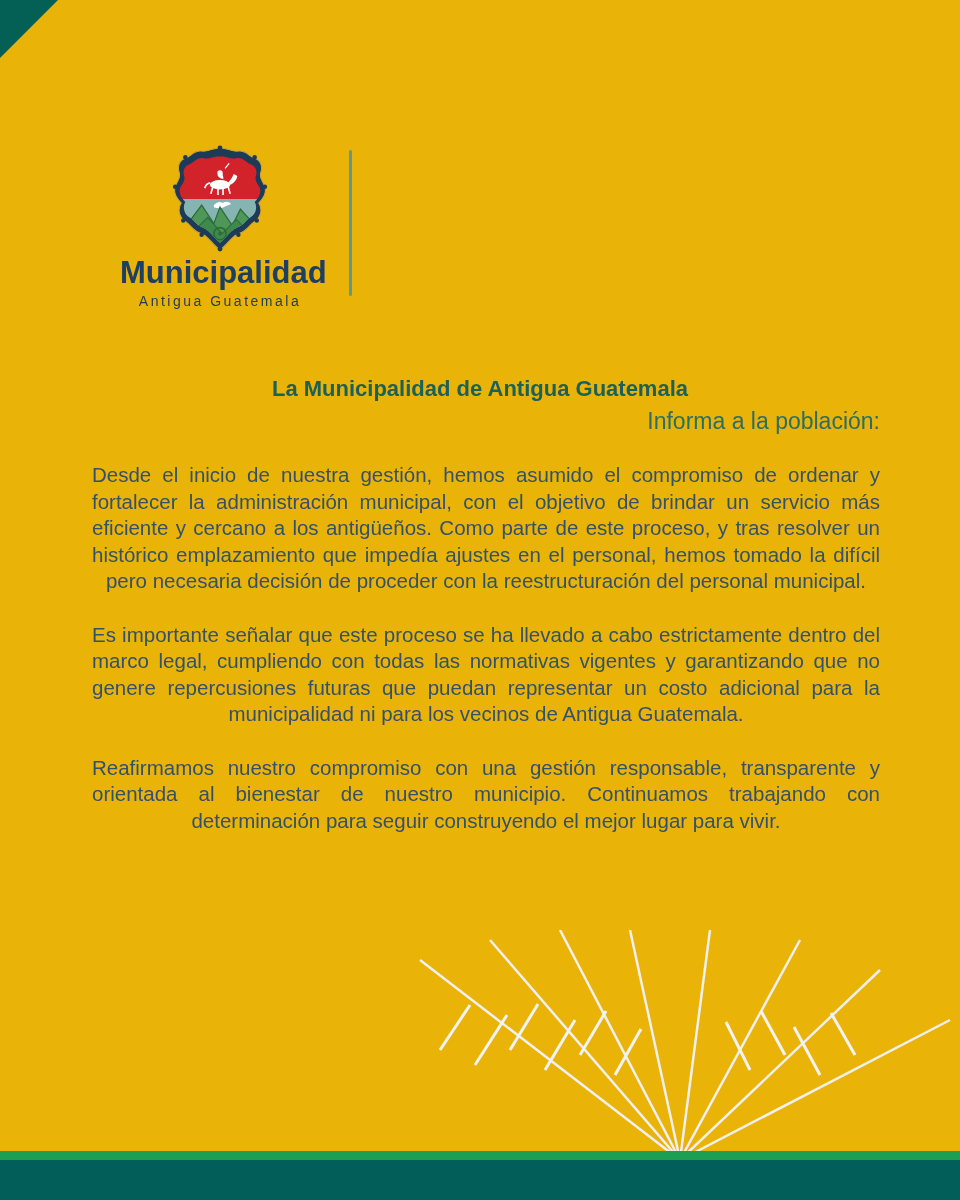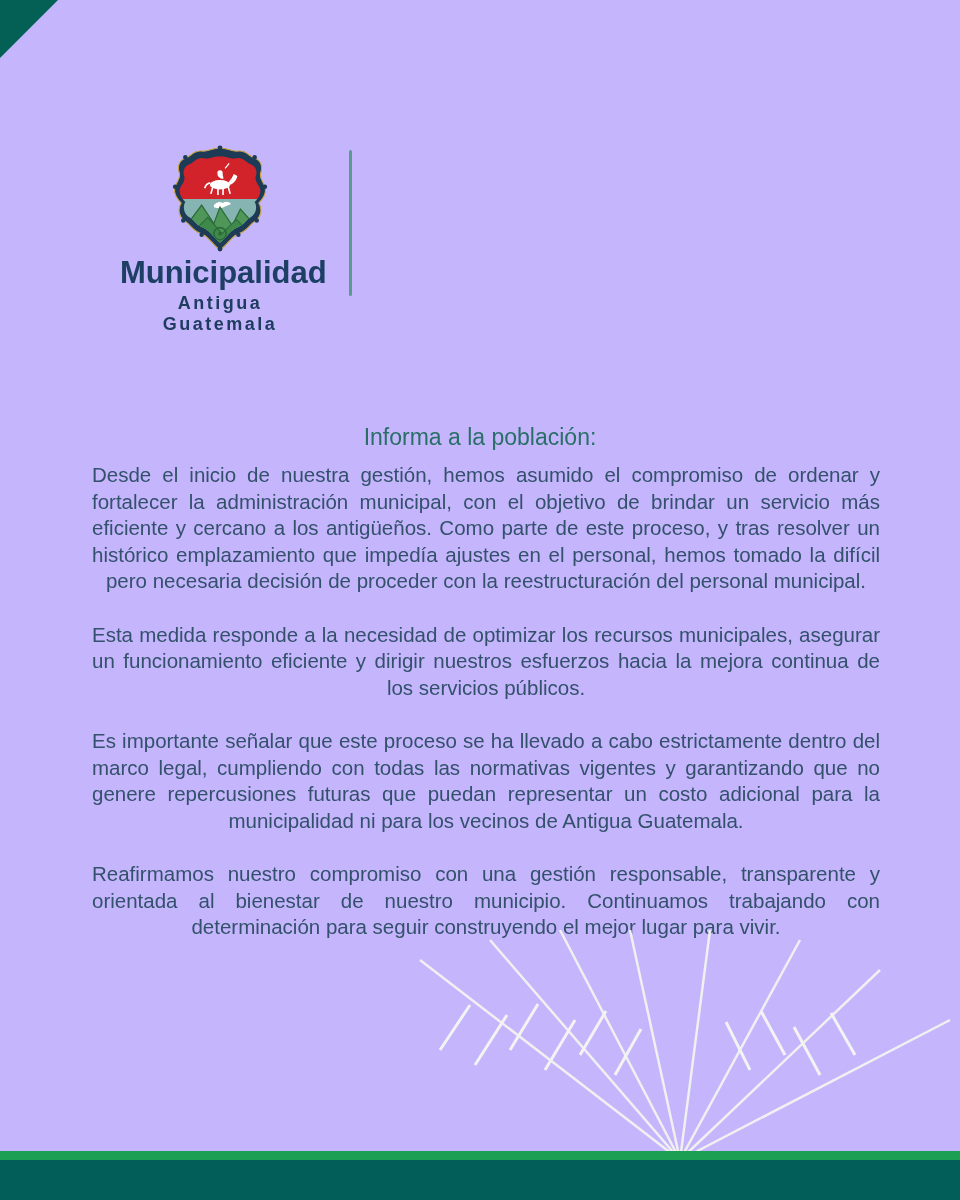--- a/index.html
+++ b/index.html
@@ -1,21 +1,21 @@
 <!DOCTYPE html>
 <html><head>
 <meta charset="utf-8">
 <style>
   * { margin:0; padding:0; box-sizing:border-box; }
   html,body { background:#9aa0a6; }
   .page {
     position:relative;
     width:960px; height:1200px;
     margin:0 auto;
-    background:#c4b5fd;
+    background:#eab308;
     overflow:hidden;
     font-family:"Liberation Sans", sans-serif;
   }
 
   
   .corner-triangle {
     position:absolute; top:0; left:0;
     width:0; height:0;
     border-top:58px solid #045f55;
     border-right:58px solid transparent;
@@ -23,42 +23,42 @@
 
   
   .logo-block { position:absolute; left:120px; top:145px; width:200px; text-align:center; }
   .logo-shield { display:block; margin:0 auto; width:102px; height:108px; }
   .logo-title {
     margin-top:2px;
     font-size:31px; font-weight:800; color:#1c3f63; letter-spacing:0px;
   }
   .logo-subtitle {
     margin-top:2px;
-    font-size:18px; font-weight:700; color:#1d3c5e; letter-spacing:2.5px;
+    font-size:14px; font-weight:400; color:#1d3c5e; letter-spacing:2.5px;
   }
   .header-divider {
     position:absolute; left:349px; top:150px;
     width:3px; height:146px; background:#5b9a94; border-radius:2px;
   }
   .comunicado-title {
     position:absolute; left:358px; top:178px; width:560px;
     text-align:center;
     font-size:74px; font-weight:800; letter-spacing:-1px;
     color:#0e635a; line-height:94px;
     font-family:"Liberation Sans", sans-serif;
   }
 
   
   .doc-heading {
     position:absolute; left:80px; top:376px; width:800px;
     text-align:center; font-size:22px; font-weight:700; color:#1b6158;
   }
   .doc-subheading {
-    position:absolute; left:80px; top:424px; width:800px;
-    text-align:center; font-size:23px; font-weight:400; color:#2a6e67;
+    position:absolute; left:80px; top:408px; width:800px;
+    text-align:right; font-size:23px; font-weight:400; color:#2a6e67;
   }
   .doc-body {
     position:absolute; left:80px; top:462px; width:800px;
     color:#33516b;
   }
   .doc-body p {
     font-size:20.5px; line-height:26.5px;
     text-align:justify; text-align-last:center;
     margin:0 0 27px 12px;
   }
@@ -135,25 +135,25 @@
         </g>
       </g>
     </svg>
     <div class="logo-title">Municipalidad</div>
     <div class="logo-subtitle">Antigua Guatemala</div>
   </div>
 
   <div class="header-divider"></div>
 
 
+  <h2 class="doc-heading">La Municipalidad de Antigua Guatemala</h2>
   <div class="doc-subheading">Informa a la población:</div>
 
   <div class="doc-body">
     <p>Desde el inicio de nuestra gestión, hemos asumido el compromiso de ordenar y fortalecer la administración municipal, con el objetivo de brindar un servicio más eficiente y cercano a los antigüeños. Como parte de este proceso, y tras resolver un histórico emplazamiento que impedía ajustes en el personal, hemos tomado la difícil pero necesaria decisión de proceder con la reestructuración del personal municipal.</p>
-    <p>Esta medida responde a la necesidad de optimizar los recursos municipales, asegurar un funcionamiento eficiente y dirigir nuestros esfuerzos hacia la mejora continua de los servicios públicos.</p>
     <p>Es importante señalar que este proceso se ha llevado a cabo estrictamente dentro del marco legal, cumpliendo con todas las normativas vigentes y garantizando que no genere repercusiones futuras que puedan representar un costo adicional para la municipalidad ni para los vecinos de Antigua Guatemala.</p>
     <p>Reafirmamos nuestro compromiso con una gestión responsable, transparente y orientada al bienestar de nuestro municipio. Continuamos trabajando con determinación para seguir construyendo el mejor lugar para vivir.</p>
   </div>
 
   <svg class="watermark" viewBox="0 0 580 230" xmlns="http://www.w3.org/2000/svg">
     <g stroke="#f0f0f0" stroke-width="2.5" fill="none">
       <path d="M300 230 L40 30"></path>
       <path d="M300 230 L110 10"></path>
       <path d="M300 230 L180 0"></path>
       <path d="M300 230 L250 0"></path>

